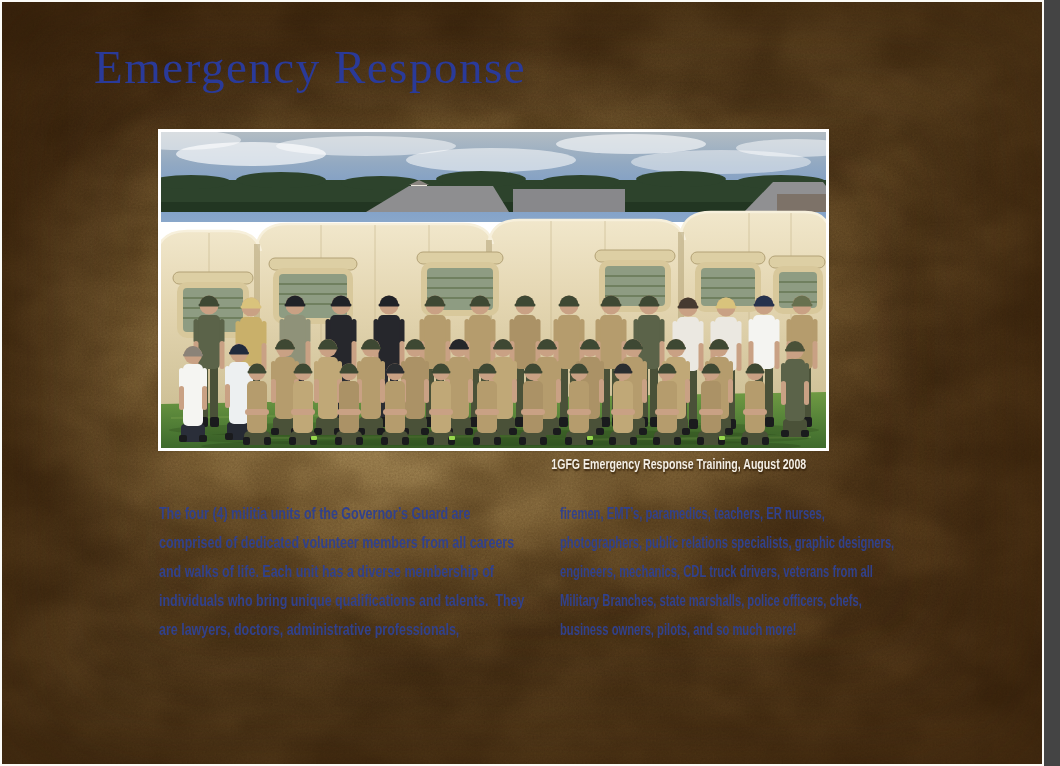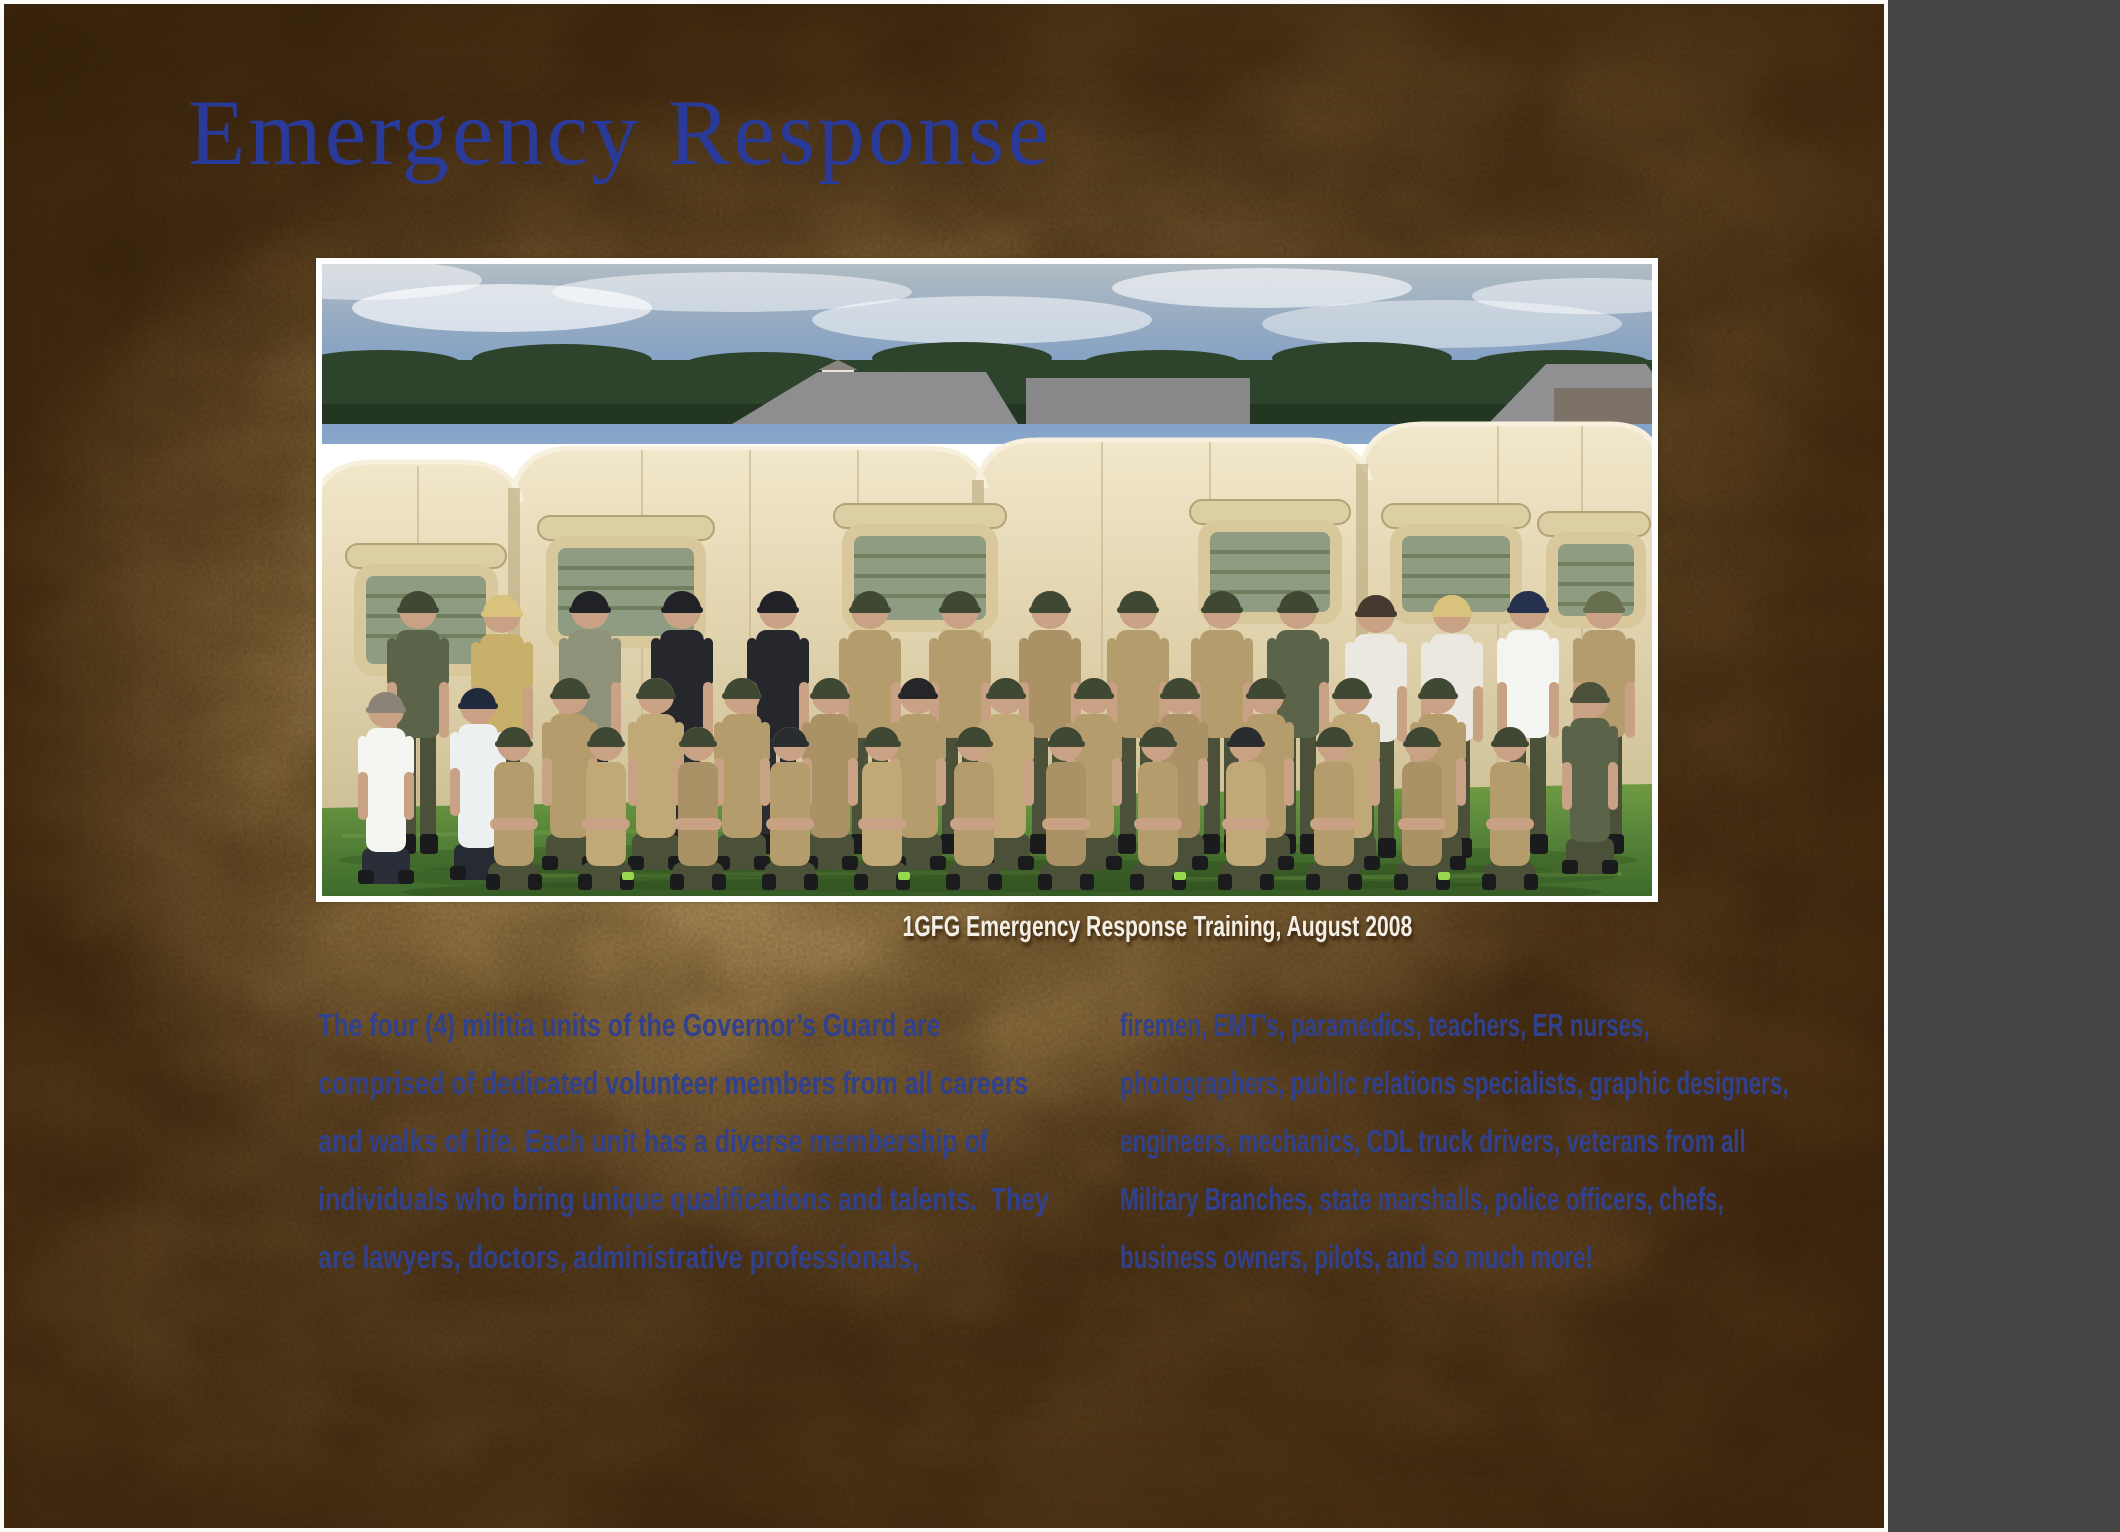--- a/index.html
+++ b/index.html
@@ -1,18 +1,18 @@
 <!DOCTYPE html>
 <html style="--title_blue: #2a3a99; --body_blue: #31418c; --caption_white: #f4efe6; --parchment_light: #c8a766; --parchment_dark: #5f3f1e;"><head>
 <meta charset="utf-8">
 <style>
   html,body{margin:0;padding:0;background:#444;}
   .slide{
     position:relative;
-    width:944px;height:766px;
+    width:1044px;height:766px;
     box-sizing:border-box;
     border:2px solid #fbfaf6;
     overflow:hidden;
     background-image:
       radial-gradient(ellipse 58% 50% at 42% 44%, rgba(226,199,138,.85), rgba(203,170,104,.40) 52%, rgba(0,0,0,0) 78%),
       radial-gradient(ellipse 55% 48% at 96% 10%, rgba(0,0,0,0) 50%, rgba(66,42,16,.55) 100%),
       radial-gradient(ellipse 60% 52% at 2% 100%, rgba(0,0,0,0) 52%, rgba(66,42,16,.45) 100%),
       radial-gradient(ellipse 60% 52% at 100% 96%, rgba(0,0,0,0) 50%, rgba(60,38,14,.55) 100%),
       linear-gradient(118deg,#6e4c26 0%,#a8854e 14%,#c2a060 32%,#c8a766 50%,#b99656 68%,#936e3c 86%,#5f3f1e 100%);
     font-family:"Liberation Sans", sans-serif;

